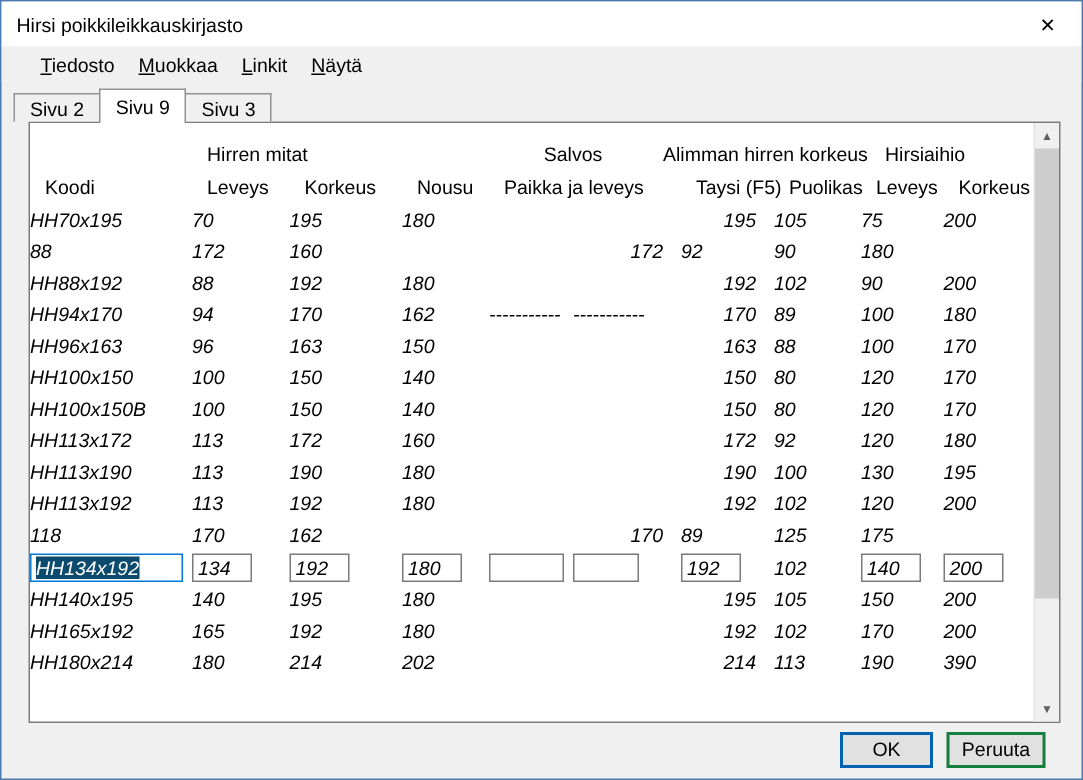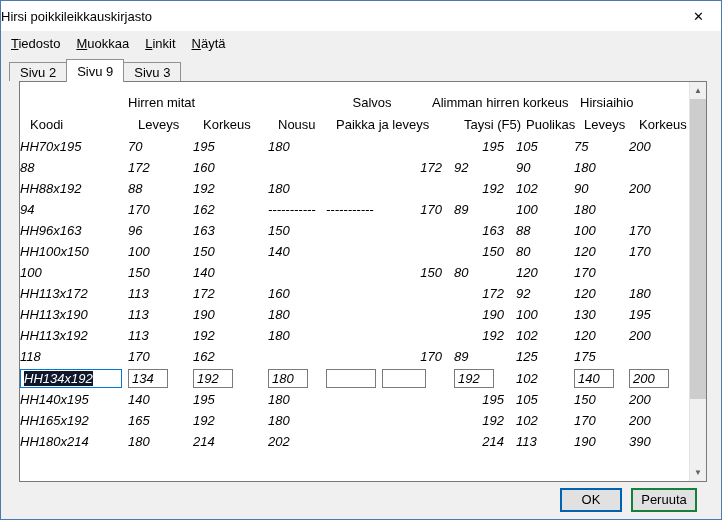--- a/index.html
+++ b/index.html
@@ -2,50 +2,50 @@
 <html><head>
 <meta charset="utf-8">
 <style>
   * { margin:0; padding:0; box-sizing:border-box; }
   html,body { width:722px; height:520px; }
   body { font-family:"Liberation Sans", sans-serif; font-size:13px; color:#000; background:#fff; }
 
   .window { position:relative; width:722px; height:520px; background:#f0f0f0; border:1px solid #4a7ab0; overflow:hidden; }
 
   .titlebar { height:30px; background:#ffffff; display:flex; align-items:center; }
-  .title { font-size:13px; }
+  .title { padding-left:10px; font-size:13px; }
   .close { margin-left:auto; width:45px; height:30px; display:flex; align-items:center; justify-content:center; font-size:13px; cursor:default; }
 
-  .menubar { height:24px; display:flex; align-items:center; padding-left:2px; background:#f0f0f0; }
+  .menubar { height:24px; display:flex; align-items:center; padding-left:18px; background:#f0f0f0; }
   .menu-item { padding:3px 8px; }
   .u { text-decoration:underline; }
 
   .tabs { position:absolute; left:8px; top:58px; height:22px; display:flex; align-items:flex-end; z-index:3; }
   .tab { height:19px; padding:2px 10px 0; background:#f0f0f0; border:1px solid #919191; border-bottom:none; margin-right:-1px; }
   .tab.active { height:23px; padding-top:4px; background:#ffffff; margin-bottom:-1px; position:relative; z-index:4; }
 
   .panel { position:absolute; left:18px; top:80px; width:688px; height:401px; background:#ffffff; border:1px solid #7a7a7a; z-index:2; }
 
-  .grouphdr { display:grid; grid-template-columns:108px 140px 58px 128px 120px 105px; margin-top:10px; height:21px; align-items:center; }
+  .grouphdr { display:grid; grid-template-columns:108px 140px 58px 128px 120px 105px; padding-left:10px; margin-top:10px; height:21px; align-items:center; }
   .g-salvos { text-align:center; padding-right:36px; }
   .g-alimman { margin-left:-22px; }
   .g-aihio { padding-left:6px; }
 
   .colhdr { display:grid; grid-template-columns:108px 65px 75px 58px 128px 62px 58px 55px 50px; padding-left:10px; height:23px; align-items:center; }
 
   .row { display:grid; grid-template-columns:108px 65px 75px 58px 56px 72px 62px 58px 55px 50px; height:21px; align-items:center;font-style:italic; }
   .row .c-taysi { text-align:right; padding-right:12px; }
   .editrow { height:22px; }
 
   .editbox { height:19px; width:40px; background:#fff; border:1px solid #7a7a7a; display:flex; align-items:center; padding-left:3px; overflow:hidden; white-space:nowrap; }
   .eb-koodi { width:102px; border-color:#0078d7; }
   .eb-salvos1 { width:50px; }
   .eb-salvos2 { width:44px; }
   .eb-taysi { margin-left:auto; margin-right:10px; }
-  .seltext { background:#0f172a; color:#fff; }
+  .seltext { background:#0c4a6e; color:#fff; }
 
   .scrollbar { position:absolute; top:0; right:0; bottom:0; width:17px; background:#f0f0f0; border-left:1px solid #e4e4e4; }
   .sb-btn { position:absolute; left:0; right:0; height:17px; display:flex; align-items:center; justify-content:center; font-size:8px; color:#606060; }
   .sb-up { top:0; }
   .sb-down { bottom:0; }
   .sb-thumb { position:absolute; top:17px; left:0; width:16px; height:300px; background:#cdcdcd; }
 
   .footer { position:absolute; left:0; right:0; bottom:0; height:39px; display:flex; justify-content:flex-end; align-items:center; gap:9px; padding-right:24px; }
   .btn { min-width:66px; height:24px; background:#e1e1e1; border:2px solid #15803d; font-family:"Liberation Sans", sans-serif; font-size:13px; }
   .btn-ok { min-width:62px; border:2px solid #0063b1; }
@@ -126,20 +126,21 @@
           <div class="cell c-korkeus">192</div>
           <div class="cell c-nousu">180</div>
           <div class="cell c-salvos1"></div>
           <div class="cell c-salvos2"></div>
           <div class="cell c-taysi">192</div>
           <div class="cell c-puolikas">102</div>
           <div class="cell c-aleveys">90</div>
           <div class="cell c-akorkeus">200</div>
         </div>
         <div class="row">
+          <div class="cell c-koodi">HH94x170</div>
           <div class="cell c-leveys">94</div>
           <div class="cell c-korkeus">170</div>
           <div class="cell c-nousu">162</div>
           <div class="cell c-salvos1">-----------</div>
           <div class="cell c-salvos2">-----------</div>
           <div class="cell c-taysi">170</div>
           <div class="cell c-puolikas">89</div>
           <div class="cell c-aleveys">100</div>
           <div class="cell c-akorkeus">180</div>
         </div>
@@ -161,20 +162,21 @@
           <div class="cell c-korkeus">150</div>
           <div class="cell c-nousu">140</div>
           <div class="cell c-salvos1"></div>
           <div class="cell c-salvos2"></div>
           <div class="cell c-taysi">150</div>
           <div class="cell c-puolikas">80</div>
           <div class="cell c-aleveys">120</div>
           <div class="cell c-akorkeus">170</div>
         </div>
         <div class="row">
+          <div class="cell c-koodi">HH100x150B</div>
           <div class="cell c-leveys">100</div>
           <div class="cell c-korkeus">150</div>
           <div class="cell c-nousu">140</div>
           <div class="cell c-salvos1"></div>
           <div class="cell c-salvos2"></div>
           <div class="cell c-taysi">150</div>
           <div class="cell c-puolikas">80</div>
           <div class="cell c-aleveys">120</div>
           <div class="cell c-akorkeus">170</div>
         </div>

